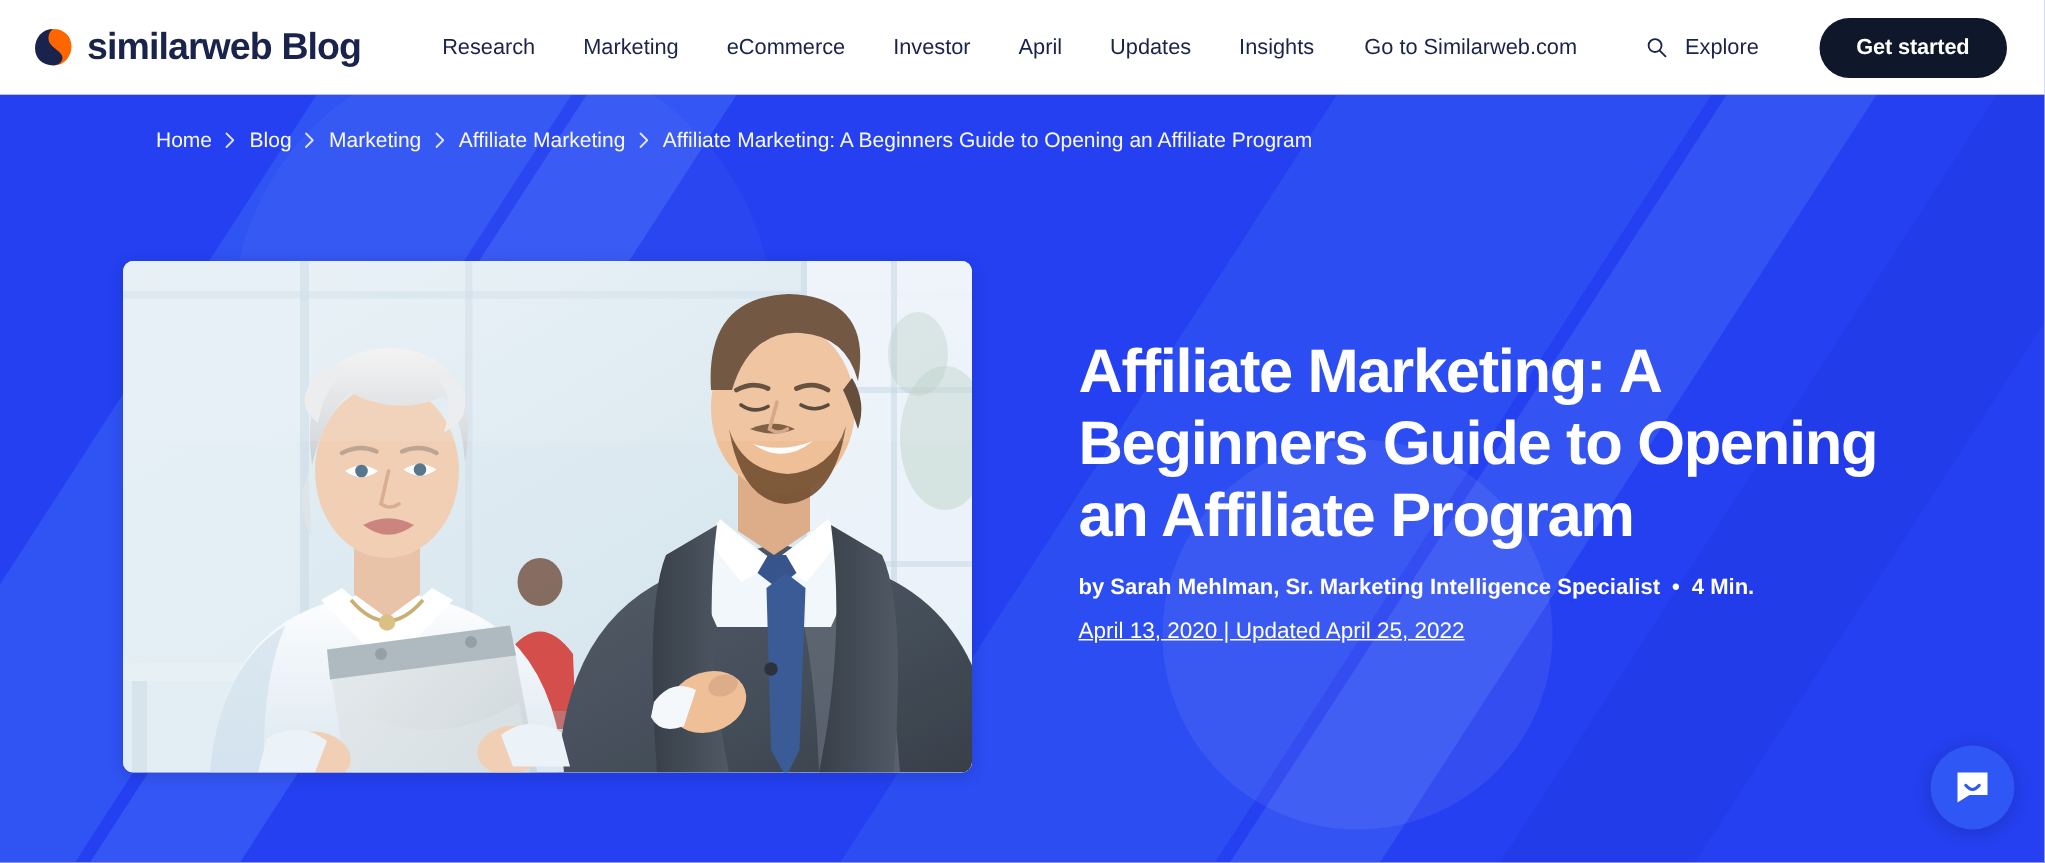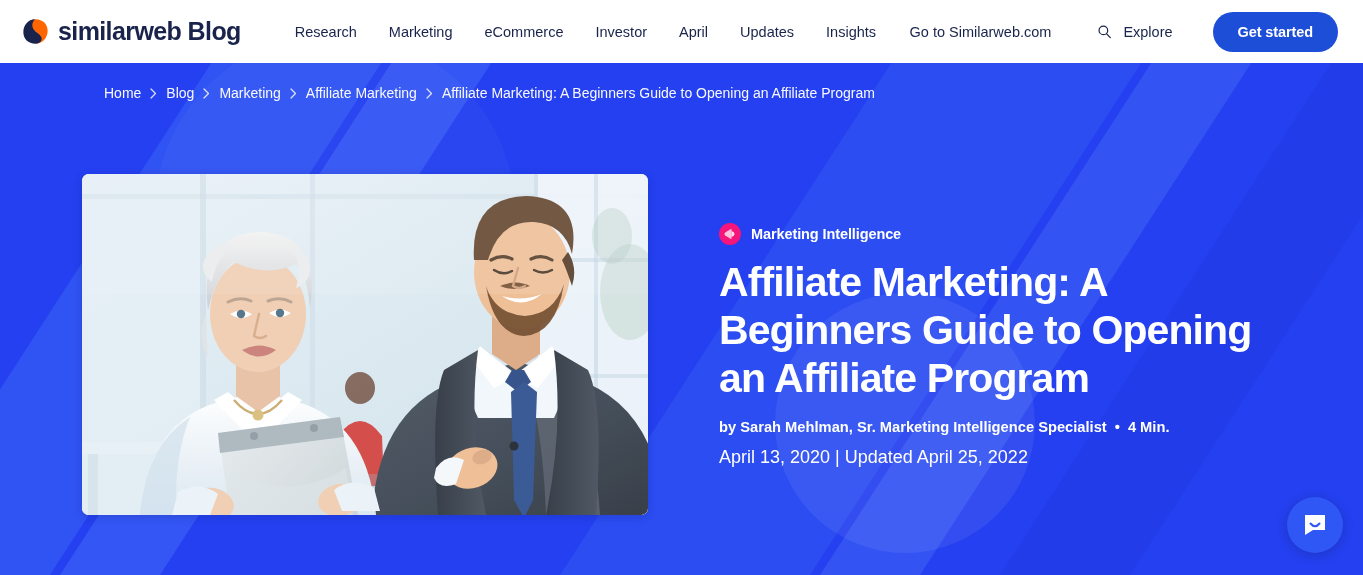--- a/index.html
+++ b/index.html
@@ -89,21 +89,21 @@
     cursor: pointer;
   }
   .search-icon { width: 15px; height: 15px; display:block; flex:none; }
   .nav-explore-label {
     font-size: 14.5px;
     color: #19234b;
     white-space: nowrap;
   }
   .cta-button {
     margin-left: 40px;
-    background: #1d4ed8;
+    background: #0f172a;
     color: #ffffff;
     font-size: 14.5px;
     font-weight: bold;
     border: none;
     border-radius: 999px;
     padding: 12px 25px;
     cursor: pointer;
     white-space: nowrap;
     letter-spacing: -0.1px;
     font-family: "Liberation Sans", sans-serif;
@@ -213,23 +213,24 @@
     color: #ffffff;
     margin-bottom: 12px;
     white-space: nowrap;
   }
   .byline-dot {
     display:inline-block;
     margin: 0 8px;
     font-weight: bold;
   }
   .article-date {
-    font-size: 18px;
-    color: #ffffff;
-    white-space: nowrap;
+    font-size: 15px;
+    color: #ffffff;
+    white-space: nowrap;
+    text-decoration: underline;
   }
 
   
   .chat-launcher {
     position: absolute;
     right: 20px;
     bottom: 22px;
     width: 56px; height: 56px;
     border-radius: 50%;
     background: #2f57f5;
@@ -467,29 +468,20 @@
           <path d="M96 318 q22 -12 40 2 l-8 21 -38 0 z" fill="#eaf2f8"></path>
           <path d="M292 314 q-22 -12 -40 2 l8 21 38 0 z" fill="#eaf2f8"></path>
 
           <rect width="566" height="341" fill="#ffffff" opacity="0.06"></rect>
           <rect width="566" height="120" fill="#ffffff" opacity="0.10"></rect>
         </svg>
       </div>
 
       <div class="article-col">
 
-        <div class="category-badge">
-          <span class="category-icon">
-            <svg width="14" height="14" viewBox="0 0 16 16" xmlns="http://www.w3.org/2000/svg">
-              <path d="M2.5 6.2 L8.6 2.6 q1.2 -0.6 1.2 0.8 l0 9.2 q0 1.4 -1.2 0.8 L2.5 9.8 q-0.8 -0.5 -0.8 -1.8 q0 -1.3 0.8 -1.8 z" fill="#ffc3dd"></path>
-              <path d="M9.8 4.6 q3.4 1 3.4 3.4 q0 2.4 -3.4 3.4 z" fill="#ffe0ee"></path>
-            </svg>
-          </span>
-          <span class="category-label">Marketing Intelligence</span>
-        </div>
 
         <h1 class="article-title">Affiliate Marketing: A Beginners Guide to Opening an Affiliate Program</h1>
 
         <div class="article-byline">
           <span>by Sarah Mehlman, Sr. Marketing Intelligence Specialist</span><span class="byline-dot">•</span><span>4 Min.</span>
         </div>
 
         <div class="article-date">April 13, 2020 | Updated April 25, 2022</div>
       </div>
     </div>

